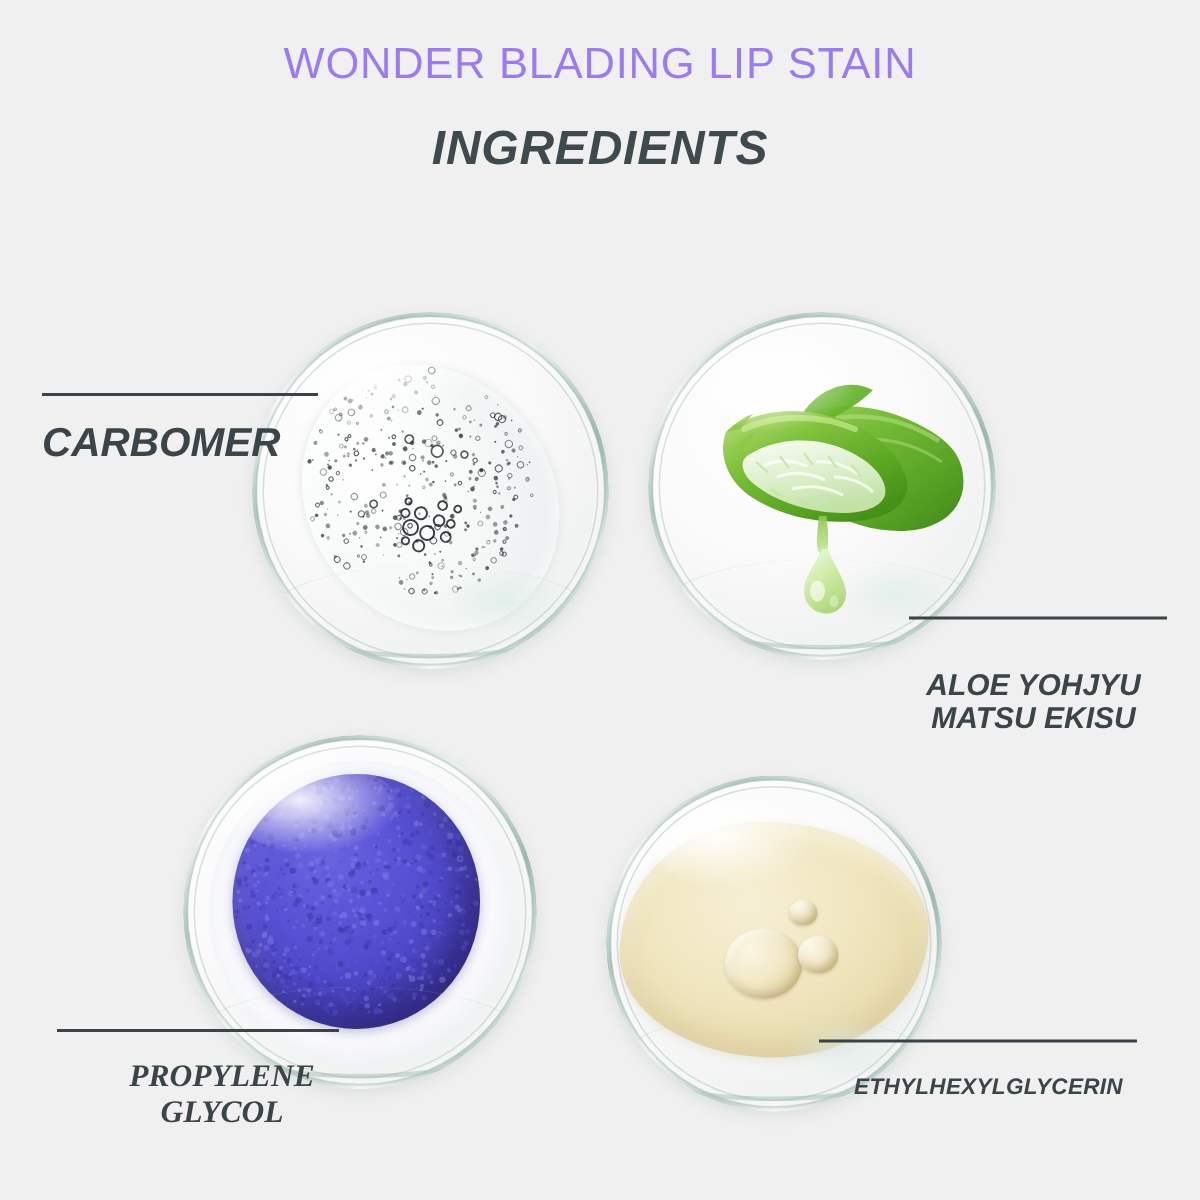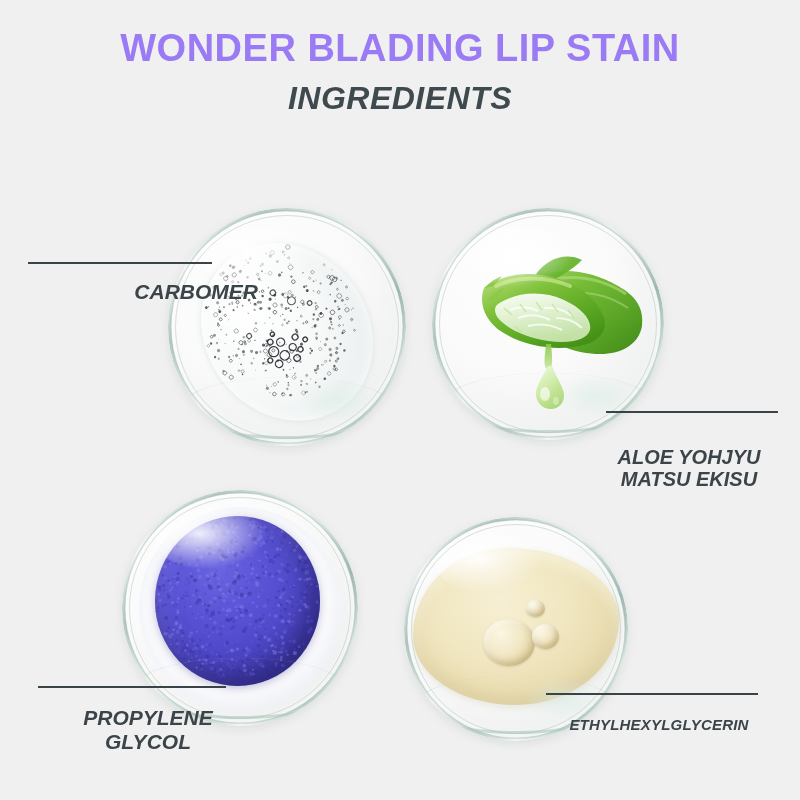--- a/index.html
+++ b/index.html
@@ -8,21 +8,21 @@
     background:#f0f0f0;
     font-family:"Liberation Sans", sans-serif;
     position:relative;
     overflow:hidden;
   }
 
   
   #header { position:absolute; top:0; left:0; width:800px; height:145px; text-align:center; }
   #title-main {
     position:absolute; top:29px; left:0; width:800px;
-    font-size:38px; font-weight:bold; letter-spacing:0.5px;
+    font-size:29px; font-weight:normal; letter-spacing:0.5px;
     color:#9b7bf5; line-height:1;
   }
   #title-sub {
     position:absolute; top:82px; left:0; width:800px;
     font-size:32px; font-weight:bold; font-style:italic;
     color:#3f4a4f; line-height:1; letter-spacing:0.5px;
   }
 
   
   .dish { position:absolute; border-radius:50%; }
@@ -145,29 +145,29 @@
   
   .label-group { position:absolute; }
   .label-line { height:2px; background:#3a4347; }
   .label-text {
     font-style:italic; font-weight:bold; color:#3b4549;
     line-height:1.12; white-space:pre-line;
   }
 
   #lbl-carbomer { left:28px; top:262px; width:230px; }
   #lbl-carbomer .label-line { width:184px; }
-  #lbl-carbomer .label-text { font-size:21px; margin-top:16px; text-align:right; }
+  #lbl-carbomer .label-text { font-size:27px; margin-top:16px; text-align:left; }
 
   #lbl-aloe { left:600px; top:411px; width:178px; text-align:right; }
   #lbl-aloe .label-line { width:172px; margin-left:auto; }
   #lbl-aloe .label-text { font-size:20px; margin-top:33px; text-align:center; }
 
   #lbl-propylene { left:38px; top:686px; width:220px; }
   #lbl-propylene .label-line { width:188px; }
-  #lbl-propylene .label-text { font-size:21px; margin-top:18px; text-align:center; }
+  #lbl-propylene .label-text { font-size:21px; margin-top:18px; text-align:center;font-family:Liberation Serif, serif; }
 
   #lbl-ethyl { left:546px; top:693px; width:226px; }
   #lbl-ethyl .label-line { width:212px; }
   #lbl-ethyl .label-text { font-size:15px; margin-top:22px; text-align:center; letter-spacing:0.2px; }
 </style>
 </head>
 <body>
 
 <div id="header">
   <div id="title-main">WONDER BLADING LIP STAIN</div>

